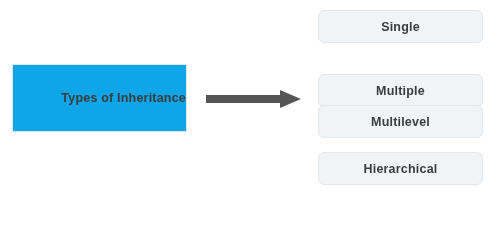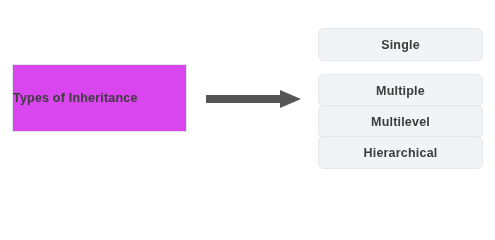--- a/index.html
+++ b/index.html
@@ -18,26 +18,26 @@
     width: 495px;
     height: 197px;
   }
   
   .concept-box {
     position: absolute;
     left: 12px;
     top: 64px;
     width: 175px;
     height: 68px;
-    background: #d946ef;
+    background: #0ea5e9;
     border: 1px solid #e2e6e8;
     box-sizing: border-box;
     display: flex;
     align-items: center;
-    justify-content: flex-start;
+    justify-content: flex-end;
   }
   .concept-label {
     font-size: 12.5px;
     font-weight: bold;
     color: #3c3c3c;
     letter-spacing: 0.2px;
     text-align: center;
   }
   
   .arrow {
@@ -86,30 +86,30 @@
   <div class="concept-box">
     <span class="concept-label">Types of Inheritance</span>
   </div>
 
   <div class="arrow">
     <svg width="96" height="18" viewBox="0 0 96 18" xmlns="http://www.w3.org/2000/svg">
       <path d="M0 5 L74 5 L74 0 L95 9 L74 18 L74 13 L0 13 Z" fill="#555555"></path>
     </svg>
   </div>
 
-  <div class="item-box" style="top:28px;">
+  <div class="item-box" style="top:10px;">
     <span class="item-label">Single</span>
   </div>
 
   <div class="item-box" style="top:58px;margin-top:16px;">
     <span class="item-label">Multiple</span>
   </div>
 
   <div class="item-box" style="top:105px;">
     <span class="item-label">Multilevel</span>
   </div>
 
-  <div class="item-box" style="top:136px;">
+  <div class="item-box" style="top:152px;">
     <span class="item-label">Hierarchical</span>
   </div>
 
 
 </div>
 
 </body></html>

